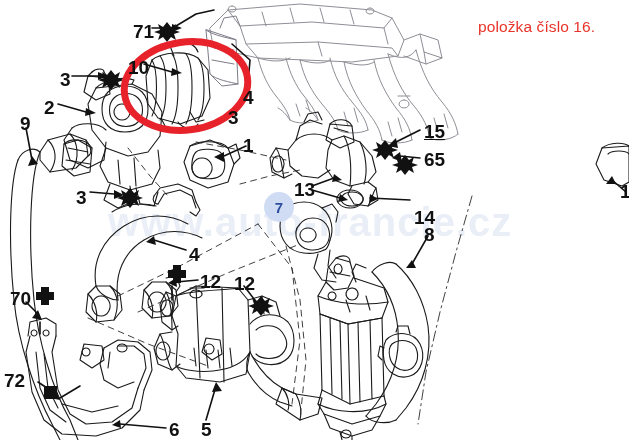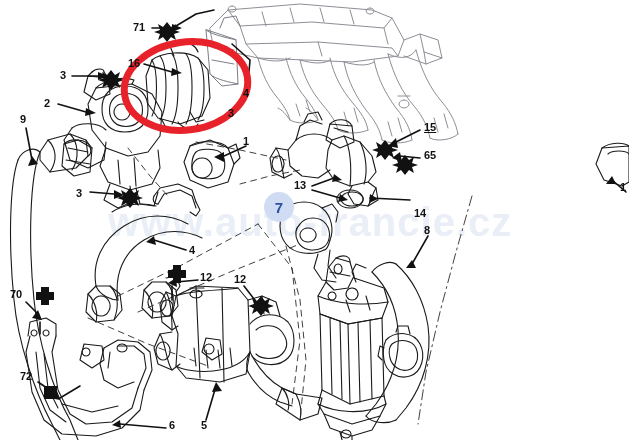--- a/index.html
+++ b/index.html
@@ -30,21 +30,21 @@
     font-size: 15.5px;
     font-weight: 400;
     color: #e8332a;
     white-space: nowrap;
     letter-spacing: 0.1px;
   }
   .callout-label {
     position: absolute;
     font-family: "Liberation Sans", sans-serif;
     font-weight: bold;
-    font-size: 11px;
+    font-size: 19px;
     color: #111111;
     white-space: nowrap;
     line-height: 1;
   }
   .badge-7 {
     position: absolute;
     width: 30px;
     height: 30px;
     border-radius: 50%;
     background: #cfdcf4;
@@ -457,39 +457,40 @@
       </g>
 
       <g fill="#111111" stroke="none">
         <rect x="44" y="386" width="13" height="13"></rect>
       </g>
 
       <ellipse cx="186" cy="86" rx="62" ry="44" transform="rotate(-8 186 86)" fill="none" stroke="#e8222a" stroke-width="7"></ellipse>
     </g>
   </svg>
 
+  <div class="anno-title" style="left:478px; top:18px;">položka číslo 16.</div>
 
   <div class="badge-7" style="left:264px; top:192px;">7</div>
 
   <div class="callout-label" style="left:133px; top:22px;">71</div>
   <div class="callout-label" style="left:60px; top:70px;">3</div>
-  <div class="callout-label" style="left:128px; top:58px;">16</div>
+  <div class="callout-label" style="left:128px; top:58px;">10</div>
   <div class="callout-label" style="left:243px; top:88px;">4</div>
   <div class="callout-label" style="left:44px; top:98px;">2</div>
   <div class="callout-label" style="left:228px; top:108px;">3</div>
   <div class="callout-label" style="left:20px; top:114px;">9</div>
   <div class="callout-label" style="left:243px; top:136px;">1</div>
   <div class="callout-label" style="left:620px; top:182px;">1</div>
   <div class="callout-label" style="left:424px; top:122px;text-decoration:underline;">15</div>
   <div class="callout-label" style="left:424px; top:150px;">65</div>
   <div class="callout-label" style="left:294px; top:180px;">13</div>
   <div class="callout-label" style="left:414px; top:208px;">14</div>
   <div class="callout-label" style="left:76px; top:188px;">3</div>
   <div class="callout-label" style="left:189px; top:245px;">4</div>
   <div class="callout-label" style="left:424px; top:225px;">8</div>
   <div class="callout-label" style="left:200px; top:272px;">12</div>
   <div class="callout-label" style="left:234px; top:274px;">12</div>
   <div class="callout-label" style="left:10px; top:289px;text-align:center;">70</div>
-  <div class="callout-label" style="left:20px; top:371px;text-align:center;">72</div>
+  <div class="callout-label" style="left:4px; top:371px;text-align:center;">72</div>
   <div class="callout-label" style="left:169px; top:420px;">6</div>
   <div class="callout-label" style="left:201px; top:420px;">5</div>
 
 </div>
 
 </body></html>

